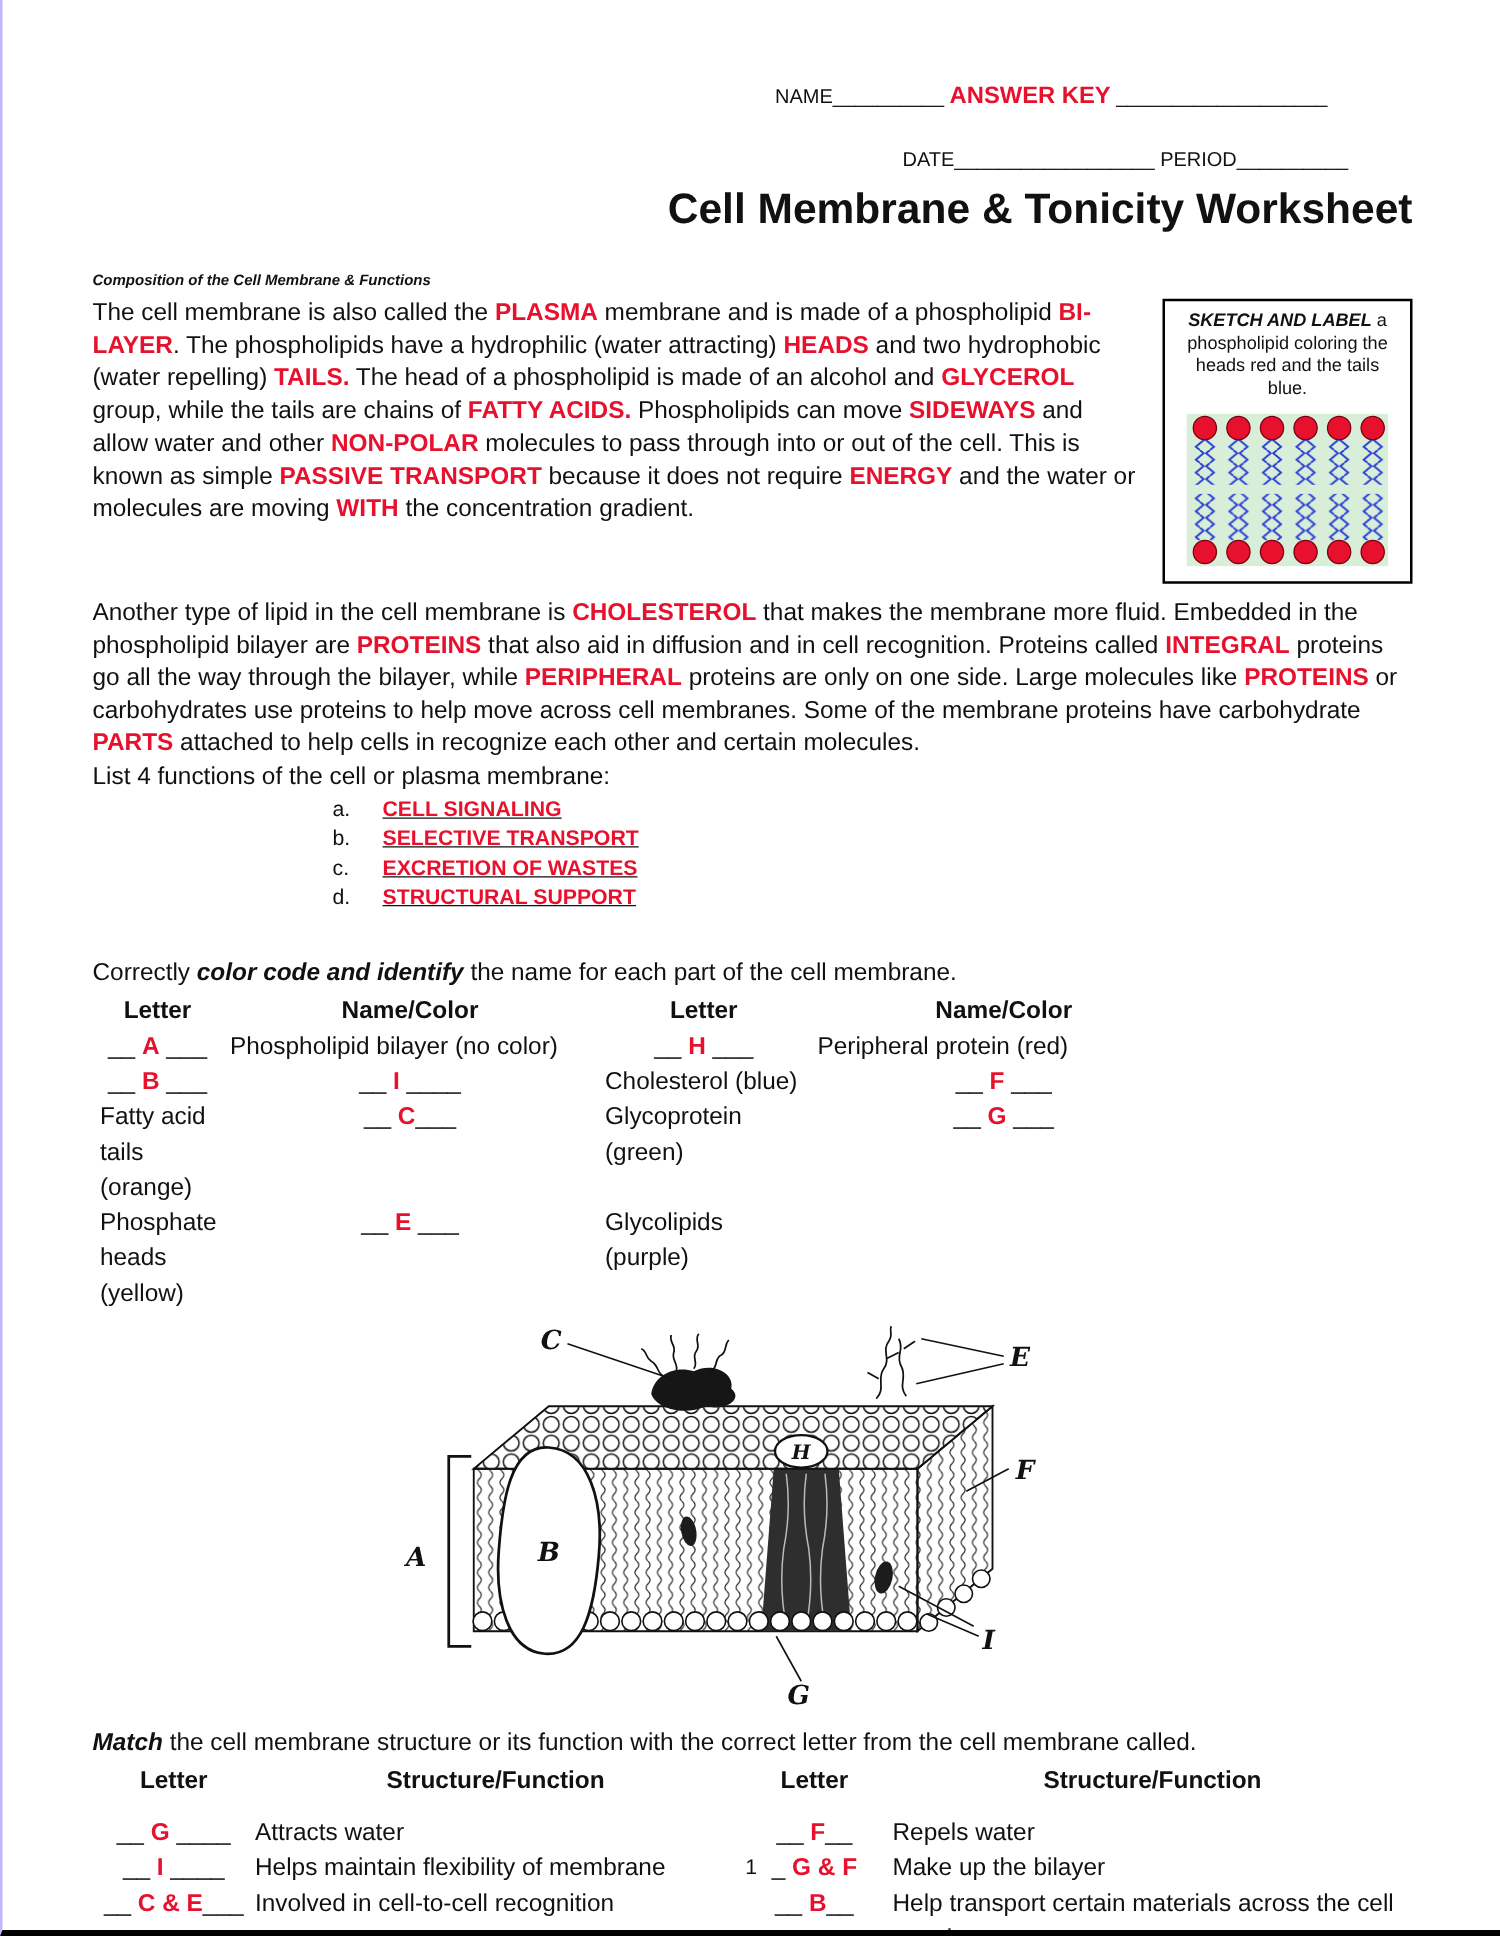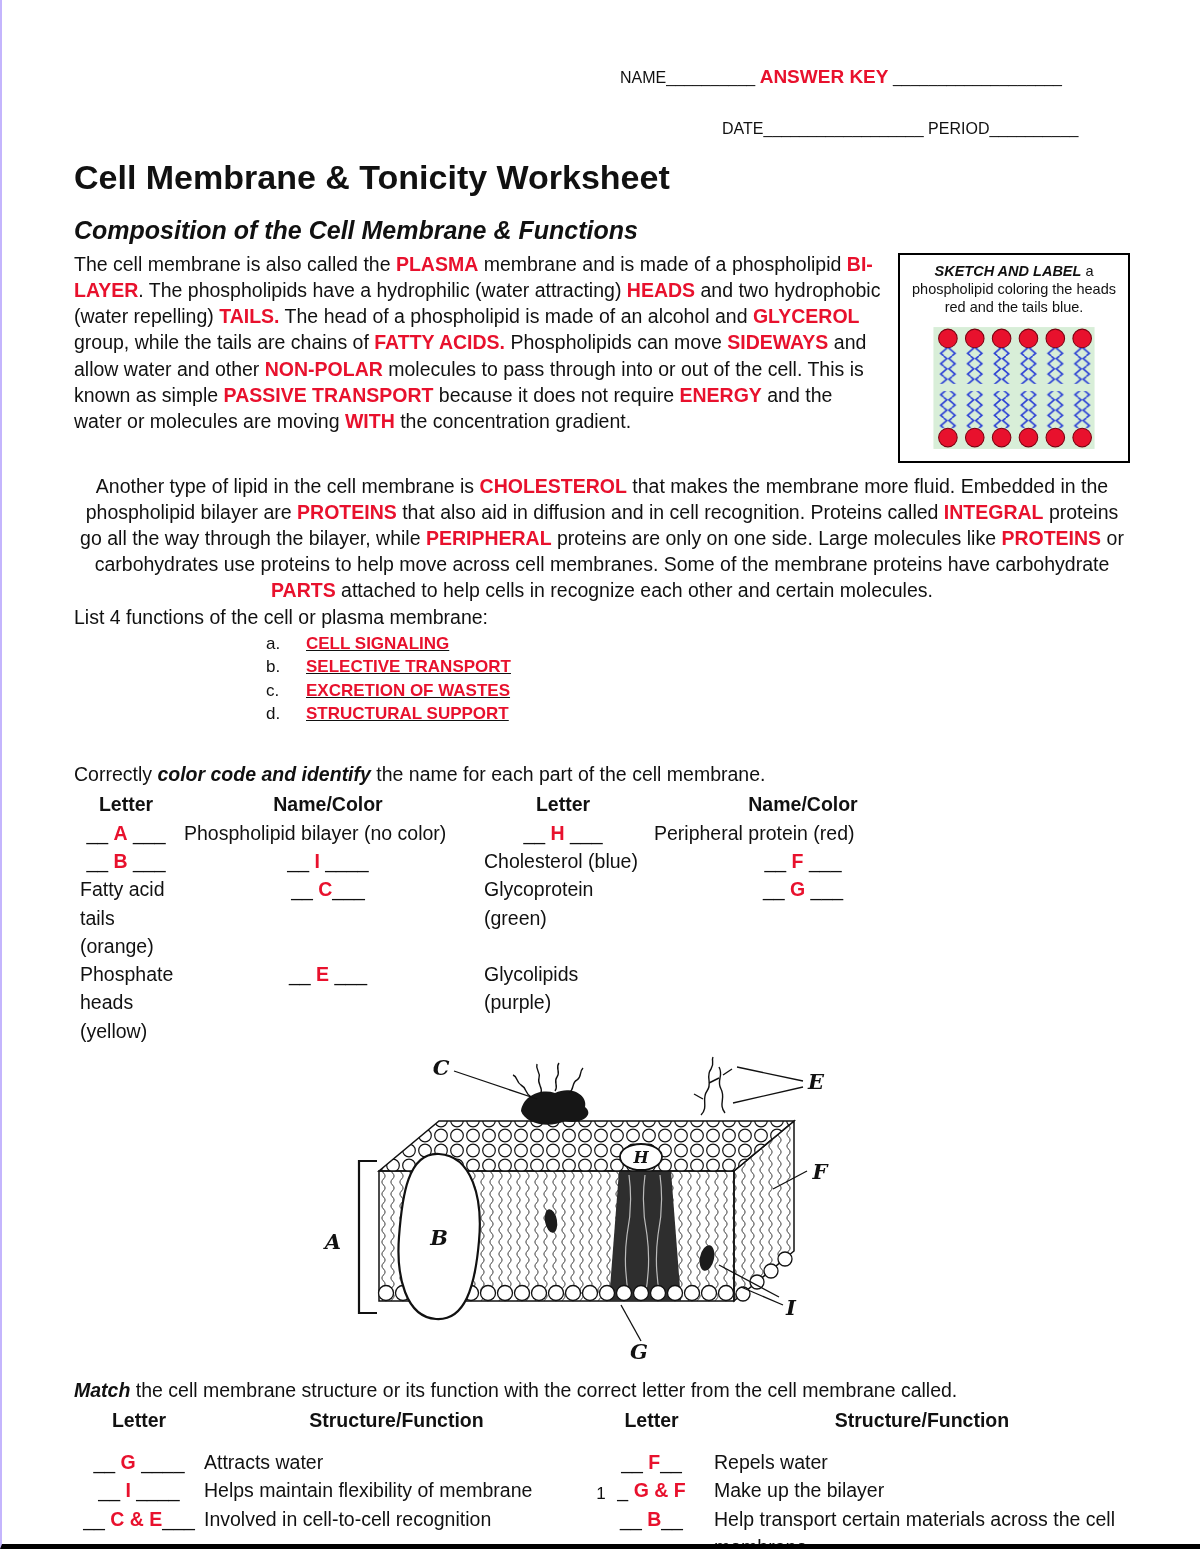--- a/index.html
+++ b/index.html
@@ -7,31 +7,31 @@
   body { font-family:"Liberation Sans", sans-serif; color:#111; }
   .page { width:1200px; height:1549px; background:#fff; position:relative; overflow:hidden;
           border-left:2px solid #c4b5fd; border-bottom:5px solid #000;
           padding:66px 70px 0 72px; }
   .red { color:var(--answer_red,#e8112d); font-weight:700; }
   .bi  { font-weight:700; font-style:italic; }
 
   .name-line { margin-left:546px; font-size:16px; white-space:nowrap; }
   .name-line .answer-key { font-size:19px; font-weight:700; color:var(--answer_red,#e8112d); }
   .date-line { margin-left:648px; margin-top:32px; font-size:16px; white-space:nowrap; }
-  .title { text-align:left; font-size:34px; font-weight:700; margin-top:20px; }
-
-  .section-heading { margin-top:19px; font-size:25px; }
+  .title { text-align:right; font-size:34px; font-weight:700; margin-top:10px; }
+
+  .section-heading { margin-top:30px; font-size:12px; }
   .body-text { font-size:19.5px; line-height:1.34; }
   .para1-wrap { margin-top:6px; }
 
-  .sketch-box { float:right; width:232px; border:2px solid #000; padding:8px 8px 10px; margin:2px 0 10px 16px; }
+  .sketch-box { float:right; width:200px; border:2px solid #000; padding:8px 8px 10px; margin:2px 0 10px 16px; }
   .sketch-caption { font-size:14.5px; line-height:1.24; text-align:center; }
   .sketch-svg { display:block; margin:8px auto 0; }
 
-  .para2 { clear:both; margin-top:30px;text-align:center; }
+  .para2 { clear:both; margin-top:30px; }
   .func-prompt { font-size:19.5px; line-height:1.34; }
   .func-list { margin-left:192px; margin-top:2px; }
   .func-row { font-size:17px; line-height:1.38;text-decoration:underline; }
   .func-letter { display:inline-block; width:40px; }
   .func-answer { color:var(--answer_red,#e8112d); font-weight:700; }
 
   .cc-intro { margin-top:38px; font-size:19.5px; }
   .grid4 { display:grid; margin-top:4px; }
   .cc-grid { grid-template-columns:104px 300px 170px 310px; }
   .match-grid { grid-template-columns:130px 385px 125px 416px; }

